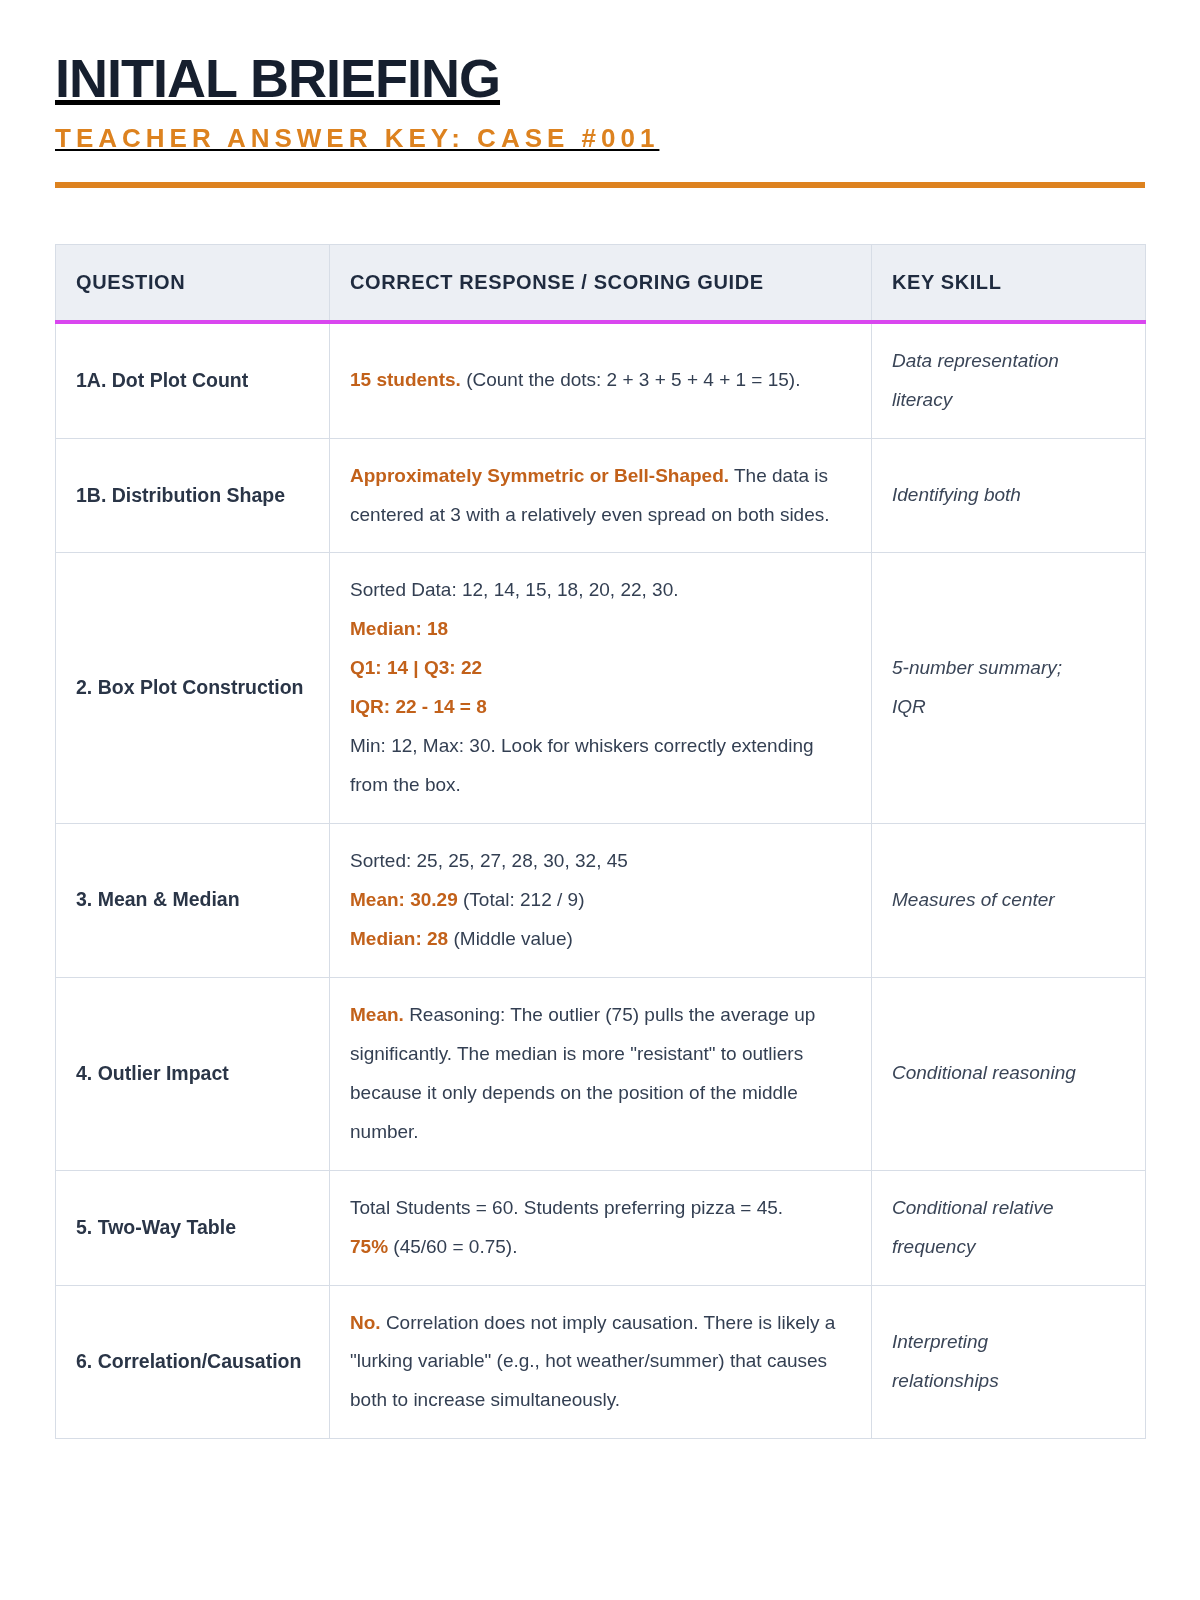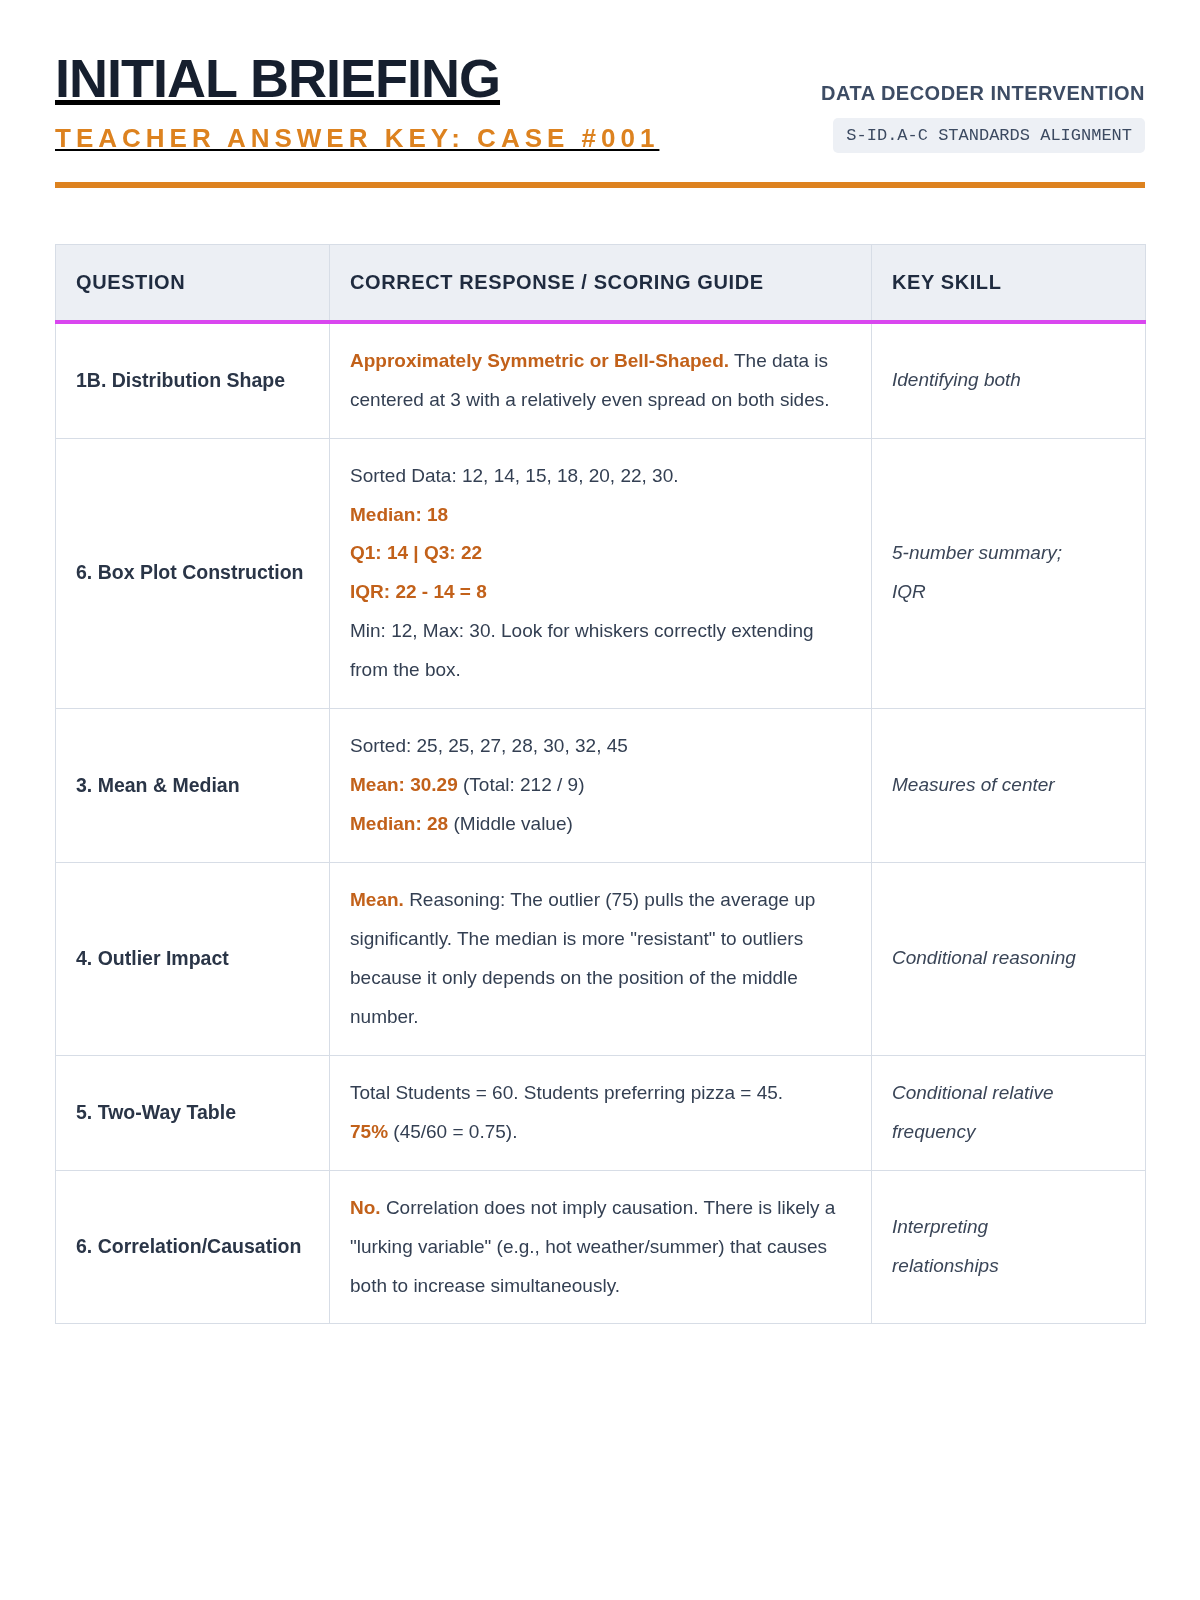--- a/index.html
+++ b/index.html
@@ -109,52 +109,56 @@
 </style>
 </head>
 <body>
 
 <div class="page">
 
   <header class="page-header">
     <div class="header-left">
       <h1 class="page-title">INITIAL BRIEFING</h1>
       <div class="page-subtitle">TEACHER ANSWER KEY: CASE #001</div>
-    </div>
-    <div class="header-right">
-      <div class="program-title">DATA DECODER INTERVENTION</div>
-      <div class="standards-badge">S-ID.A-C STANDARDS ALIGNMENT</div>
     </div>
   </header>
 
   <div class="divider-rule"></div>
 
   <table class="answer-key">
     <colgroup>
       <col style="width:274px">
       <col style="width:542px">
       <col style="width:274px">
     </colgroup>
     <thead>
       <tr>
         <th>QUESTION</th>
         <th>CORRECT RESPONSE / SCORING GUIDE</th>
         <th>KEY SKILL</th>
       </tr>
     </thead>
     <tbody id="table-body">
         <tr>
+          <td class="q">1A. Dot Plot Count</td>
+          <td class="r">
+            <div class="line"><span class="accent">15 students.</span><span class="normal"> (Count the dots: 2 + 3 + 5 + 4 + 1 = 15).</span></div>
+          </td>
+          <td class="s">Data representation
+literacy</td>
+        </tr>
+        <tr>
           <td class="q">1B. Distribution Shape</td>
           <td class="r">
             <div class="line"><span class="accent">Approximately Symmetric or Bell-Shaped.</span><span class="normal"> The data is centered at 3 with a relatively even spread on both sides.</span></div>
           </td>
           <td class="s">Identifying both</td>
         </tr>
         <tr>
-          <td class="q">6. Box Plot Construction</td>
+          <td class="q">2. Box Plot Construction</td>
           <td class="r">
             <div class="line"><span class="normal">Sorted Data: 12, 14, 15, 18, 20, 22, 30.</span></div>
             <div class="line"><span class="accent">Median: 18</span></div>
             <div class="line"><span class="accent">Q1: 14 | Q3: 22</span></div>
             <div class="line"><span class="accent">IQR: 22 - 14 = 8</span></div>
             <div class="line"><span class="normal">Min: 12, Max: 30. Look for whiskers correctly extending from the box.</span></div>
           </td>
           <td class="s">5-number summary;
 IQR</td>
         </tr>

